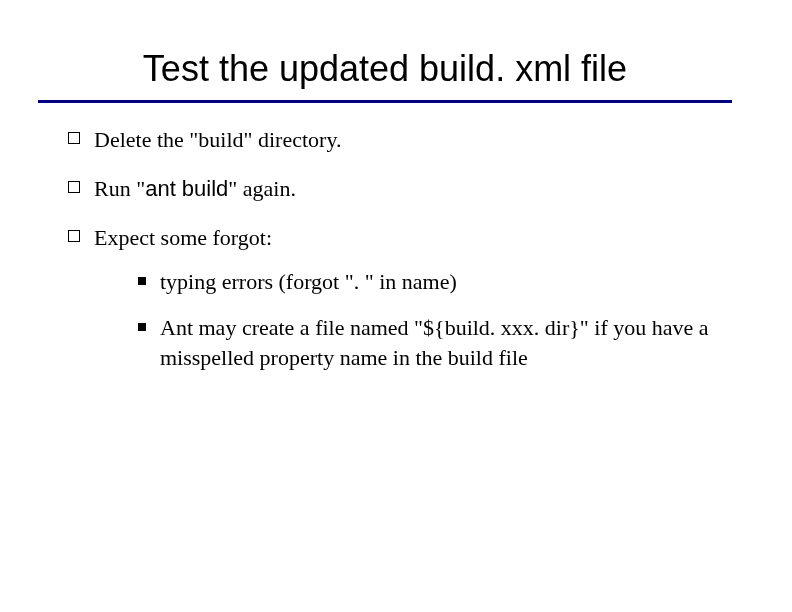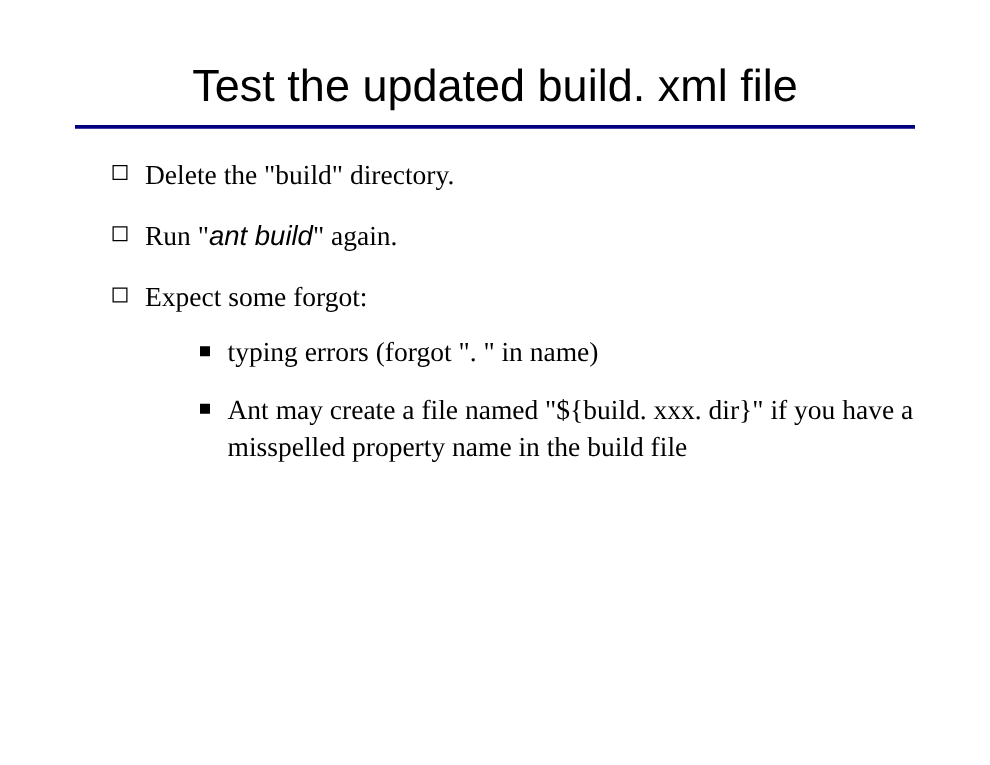--- a/index.html
+++ b/index.html
@@ -8,21 +8,21 @@
     width: 792px;
     height: 612px;
     background: #ffffff;
     font-family: "Times New Roman", Times, serif;
     color: #000000;
   }
   .slide {
     box-sizing: border-box;
     width: 792px;
     height: 528px;
-    padding: 40px 60px 40px 60px;
+    padding: 40px 60px 40px 38px;
     position: relative;
   }
   .title {
     font-family: Arial, Helvetica, sans-serif;
     font-size: 36px;
     text-align: center;
     margin: 8px 0 10px 0;
   }
   .rule {
     border: none;
@@ -68,21 +68,20 @@
     content: "";
     position: absolute;
     left: 0;
     top: 10px;
     width: 8px;
     height: 8px;
     background: #000;
   }
   .mono {
     font-family: Arial, Helvetica, sans-serif;
-    font-style: italic;
   }
 </style>
 </head>
 <body>
 
 <div class="slide">
 
   <div class="title">Test the updated build. xml file</div>
   <hr class="rule">
 

